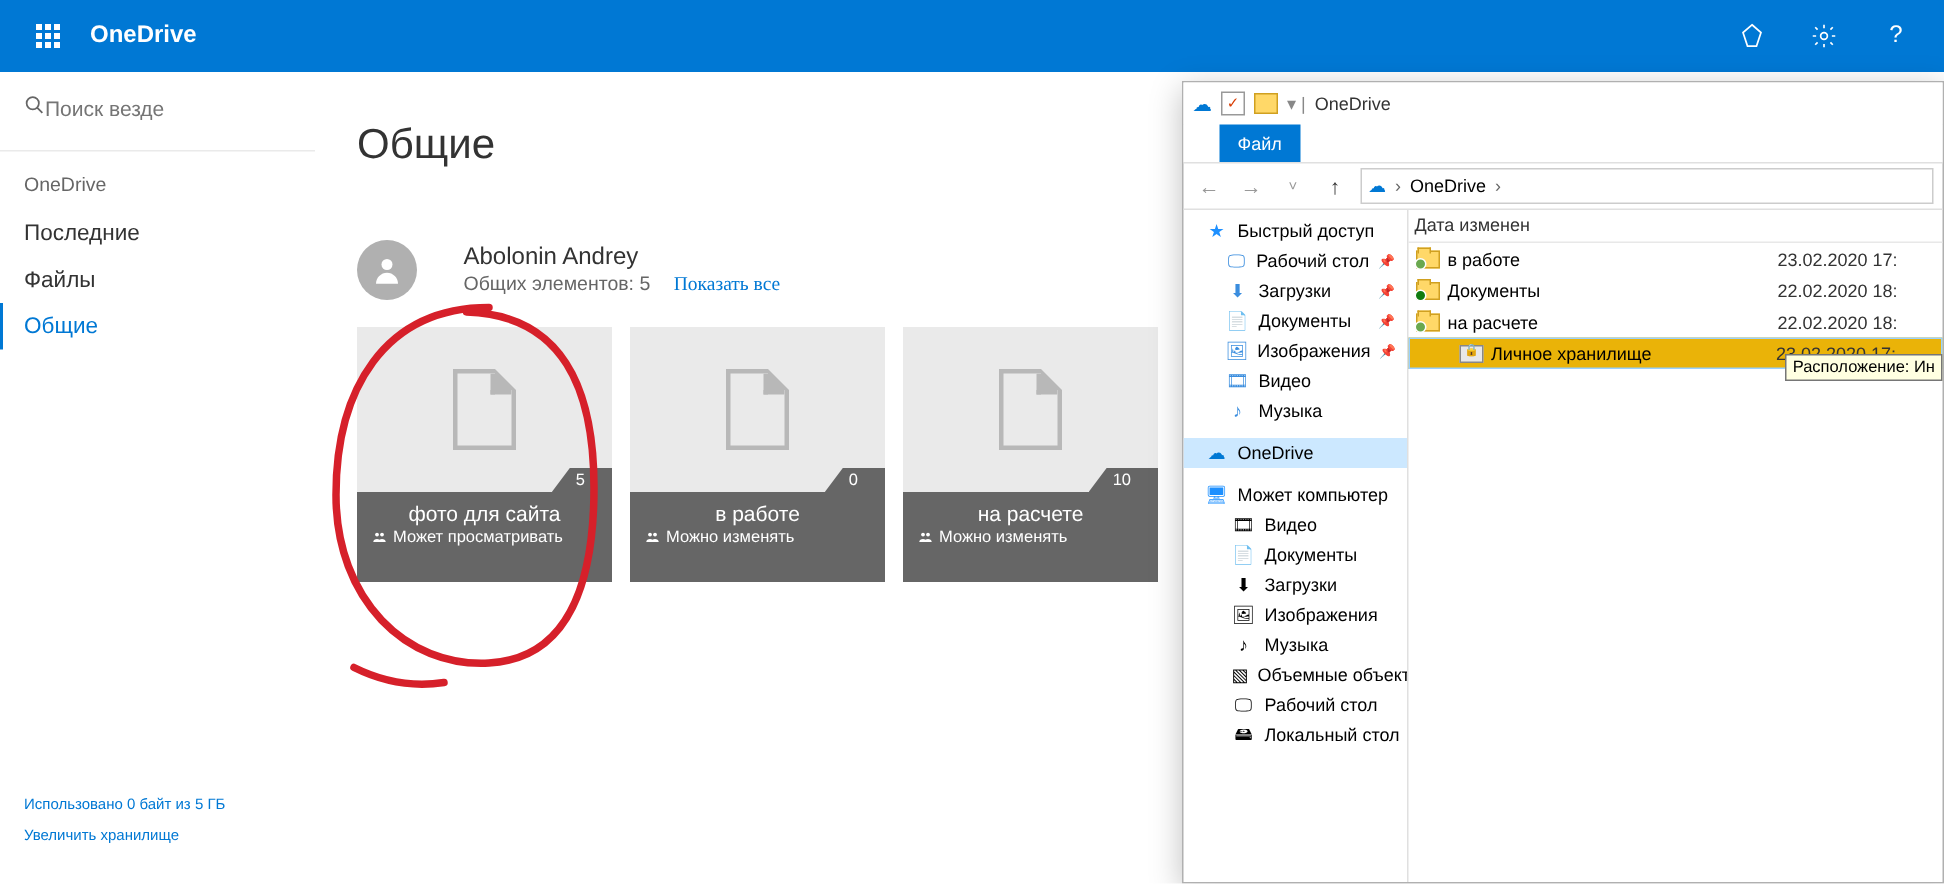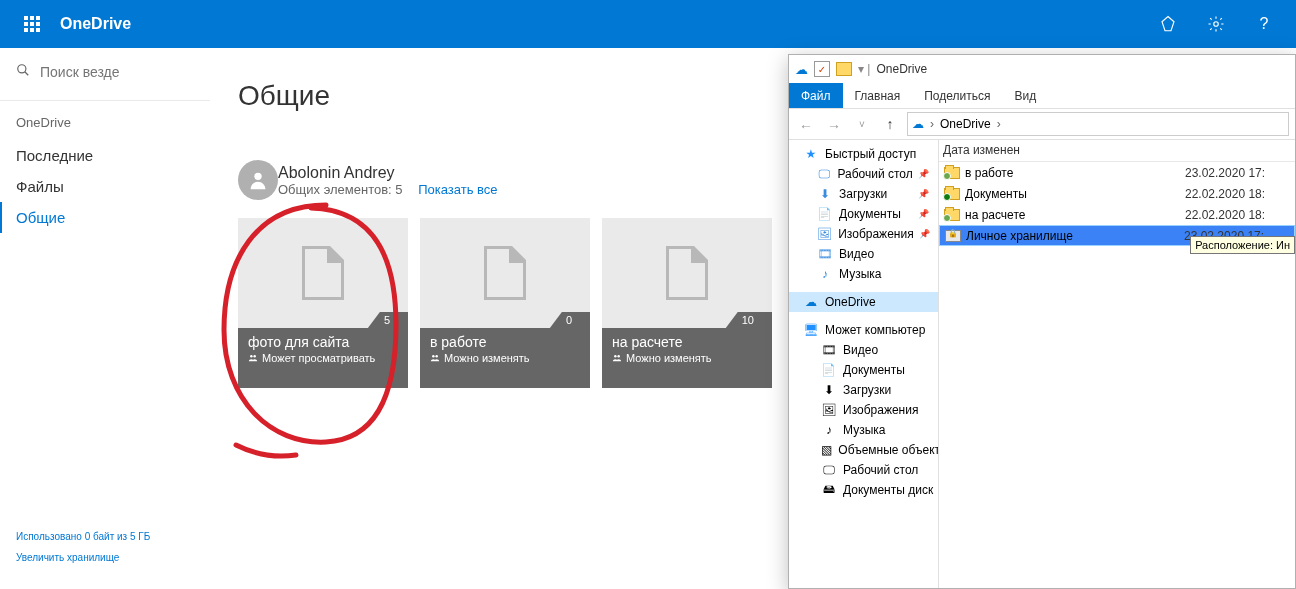--- a/index.html
+++ b/index.html
@@ -9,67 +9,67 @@
 .topbar { height:48px; background:#0078d4; display:flex; align-items:center; color:#fff; padding:0 8px; }
 .waffle { width:48px; height:48px; display:flex; align-items:center; justify-content:center; cursor:pointer; }
 .waffle-grid { width:16px; height:16px; display:grid; grid-template-columns:repeat(3,4px); grid-template-rows:repeat(3,4px); gap:2px; }
 .waffle-grid span { background:#fff; }
 .brand { font-size:16px; font-weight:600; margin-left:4px; }
 .top-spacer { flex:1; }
 .top-icon { width:48px; height:48px; display:flex; align-items:center; justify-content:center; cursor:pointer; font-size:16px; }
 
 
 .sidebar { position:absolute; top:48px; left:0; width:210px; height:541px; background:#fff; display:flex; flex-direction:column; }
-.search-row { height:40px; display:flex; align-items:center; padding:0 16px; gap:10px; color:#333; border-bottom:1px solid #fff; margin-top:4px;}
+.search-row { height:40px; display:flex; align-items:center; padding:0 16px; color:#333; border-bottom:1px solid #fff; margin-top:4px;}
 .search-icon { color:#666; font-size:14px; }
 .search-input { border:0; outline:0; font-size:14px; color:#333; flex:1; background:transparent; }
 .nav-block { border-top:1px solid #eaeaea; padding:10px 0 6px 0; margin-top:8px;}
 .nav-heading { font-size:13px; color:#666; padding:4px 16px 10px 16px; }
 .nav-item { font-size:15px; color:#333; padding:7px 16px; cursor:pointer; }
 .nav-item.active { color:#0078d4; border-left:2px solid #0078d4; font-weight:400; padding-left:14px; }
 .sidebar-spacer { flex:1; }
 .sidebar-footer { padding:0 16px 16px 16px; font-size:10px; }
 .sidebar-footer div { color:#0078d4; cursor:pointer; margin:10px 0; }
 
 
 .main { position:absolute; top:48px; left:210px; right:0; bottom:0; padding:20px 28px; background:#fff; }
 .main-title { font-size:28px; font-weight:300; color:#333; margin-bottom:48px; margin-top:12px;}
-.owner-row { display:flex; align-items:center; gap:0; margin-bottom:18px; }
+.owner-row { display:flex; align-items:center; gap:31px; margin-bottom:18px; }
 .avatar { width:40px; height:40px; border-radius:50%; background:#b0b0b0; display:flex; align-items:center; justify-content:center; color:#fff; font-size:18px; }
 .owner-meta { display:flex; flex-direction:column; }
 .owner-name { font-size:16px; color:#333; }
 .owner-sub { font-size:13px; color:#666; }
-.owner-sub a { color:#0078d4; text-decoration:none; margin-left:12px; cursor:pointer;}
+.owner-sub a { color:#0078d4; text-decoration:none; margin-left:12px; cursor:pointer;font-family:Liberation Serif, serif;}
 
 .tiles { display:flex; gap:12px; }
 .tile { width:170px; height:170px; background:#eaeaea; position:relative; cursor:pointer; }
 .tile-top { height:110px; display:flex; align-items:center; justify-content:center; position:relative; }
 .tile-count { position:absolute; right:0; bottom:0; background:#666; color:#fff; font-size:11px; padding:0 18px 0 16px; height:16px; line-height:16px; clip-path:polygon(12px 0,100% 0,100% 100%,0 100%);}
 .tile-bot { height:60px; background:#666; color:#fff; padding:6px 10px 4px 10px; }
-.tile-name { font-size:14px; margin-bottom:2px; }
+.tile-name { font-size:14px; margin-bottom:2px;text-align:center; }
 .tile-perm { font-size:11px; display:flex; align-items:center; gap:4px; }
 
 
 .file-shape { width:42px; height:54px; border:3px solid #b8b8b8; background:#eaeaea; position:relative; }
 .file-shape::before { content:""; position:absolute; top:-3px; right:-3px; width:14px; height:14px; background:#eaeaea; }
 .file-shape::after { content:""; position:absolute; top:-3px; right:-3px; width:0; height:0; border-top:14px solid transparent; border-left:14px solid #b8b8b8; transform:rotate(0deg);}
 .file-fold { position:absolute; top:0; right:0; width:14px; height:14px; border-left:3px solid #b8b8b8; border-bottom:3px solid #b8b8b8; background:#eaeaea;}
 
 
 .annot { position:absolute; pointer-events:none; }
 
 
 .explorer { position:absolute; top:54px; left:788px; width:508px; height:535px; background:#fff; border:1px solid #b0b0b0; box-shadow:0 5px 20px rgba(0,0,0,.25); font-size:12px; }
 .ex-titlebar { height:28px; display:flex; align-items:center; padding:0 6px; gap:6px; background:#fff; }
 .ex-titlebar .cloud { color:#0078d4; font-size:13px; }
 .ex-titlebar .sq { width:16px; height:16px; border:1px solid #999; display:flex; align-items:center; justify-content:center; font-size:10px; color:#d83b01;}
 .ex-titlebar .fld { width:16px; height:14px; background:#ffd868; border:1px solid #d0a020; }
 .ex-titlebar .sep { color:#888; }
 .ex-titlebar .title { font-size:12px; color:#333; }
-.ex-ribbon { height:25px; display:flex; align-items:stretch; background:#fff; }
+.ex-ribbon { height:25px; display:flex; align-items:stretch; background:#fff;padding-left:24px; }
 .ex-tab { padding:4px 12px; font-size:12px; cursor:pointer; color:#333; display:flex; align-items:center;}
 .ex-tab.file { background:#0078d4; color:#fff; }
 .ex-navbar { height:32px; display:flex; align-items:center; padding:0 6px; gap:6px; border-top:1px solid #e0e0e0; border-bottom:1px solid #e0e0e0;}
 .ex-navbtn { width:22px; height:22px; display:flex; align-items:center; justify-content:center; color:#999; cursor:pointer; font-size:14px;}
 .ex-navbtn.enabled { color:#333; }
 .ex-addr { flex:1; height:24px; border:1px solid #ccc; display:flex; align-items:center; gap:4px; padding:0 4px; font-size:12px;}
 .ex-addr .cloud { color:#0078d4; }
 .ex-addr .sep { color:#666; margin:0 2px;}
 .ex-body { display:flex; height:calc(100% - 85px); }
 .ex-tree { width:150px; border-right:1px solid #e0e0e0; overflow:hidden; padding:4px 0;}
@@ -82,21 +82,21 @@
 .pin { color:#888; font-size:9px; margin-left:auto; margin-right:4px;}
 .tree-gap { height:8px; }
 .ex-files { flex:1; position:relative; }
 .ex-cols { display:flex; height:22px; border-bottom:1px solid #e8e8e8; font-size:12px; color:#333;}
 .ex-col-name { flex:1; padding:3px 8px;}
 .ex-col-date { width:110px; padding:3px 4px; white-space:nowrap; overflow:hidden;}
 .ex-row { display:flex; align-items:center; height:21px; font-size:12px; cursor:pointer;}
 .ex-row .fi { width:26px; display:flex; align-items:center; justify-content:center;}
 .ex-row .fn { flex:1; padding-right:4px;}
 .ex-row .fd { width:110px; color:#333; white-space:nowrap; overflow:hidden;margin-left:31px;}
-.ex-row.sel { background:#3b82f6; border:1px solid #99d1ff; height:21px;}
+.ex-row.sel { background:#eab308; border:1px solid #99d1ff; height:21px;padding-left:28px;}
 .tooltip { position:absolute; background:#ffffe1; border:1px solid #767676; font-size:11px; padding:2px 4px; right:0; top:96px; white-space:nowrap;}
 
 
 .mini-folder { width:16px; height:12px; background:#ffd868; border:1px solid #d0a020; position:relative; }
 .mini-folder::before{content:"";position:absolute;top:-3px;left:0;width:7px;height:3px;background:#ffd868;border:1px solid #d0a020;border-bottom:0;}
 .badge-share{position:absolute;bottom:-2px;left:-2px;width:8px;height:8px;background:#6aa84f;border-radius:50%;border:1px solid #fff;}
 .badge-sync{position:absolute;bottom:-2px;left:-2px;width:8px;height:8px;background:#107c10;border-radius:50%;border:1px solid #fff;}
 .lock-folder{width:16px;height:12px;background:#e8e8e8;border:1px solid #888;position:relative;}
 .lock-folder::after{content:"🔒";position:absolute;font-size:8px;left:2px;top:-2px;}
 </style>
@@ -244,25 +244,20 @@
 <div class="explorer">
   <div class="ex-titlebar">
     <span class="cloud">☁</span>
     <span class="sq">✓</span>
     <span class="fld"></span>
     <span class="sep">▾ |</span>
     <span class="title">OneDrive</span>
   </div>
   <div class="ex-ribbon">
     <div class="ex-tab file">Файл</div>
-    <div id="ribbon-tabs" style="display:flex;">
-        <div class="ex-tab">Главная</div>
-        <div class="ex-tab">Поделиться</div>
-        <div class="ex-tab">Вид</div>
-      </div>
   </div>
   <div class="ex-navbar">
     <div class="ex-navbtn">←</div>
     <div class="ex-navbtn">→</div>
     <div class="ex-navbtn" style="font-size:10px">˅</div>
     <div class="ex-navbtn enabled">↑</div>
     <div class="ex-addr">
       <span class="cloud">☁</span>
       <span class="sep">›</span>
       <span>OneDrive</span>
@@ -339,21 +334,21 @@
           <div class="tree-item sub">
             <span class="tree-ico">▧</span>
             <span>Объемные объекты</span>
           </div>
           <div class="tree-item sub">
             <span class="tree-ico">🖵</span>
             <span>Рабочий стол</span>
           </div>
           <div class="tree-item sub">
             <span class="tree-ico">🖴</span>
-            <span>Документы диск</span>
+            <span>Локальный стол</span>
           </div>
         </div>
     </div>
     <div class="ex-files">
       <div class="ex-cols">
         <div class="ex-col-date">Дата изменен</div>
       </div>
       <div id="file-rows">
           <div class="ex-row">
             <div class="fi">

